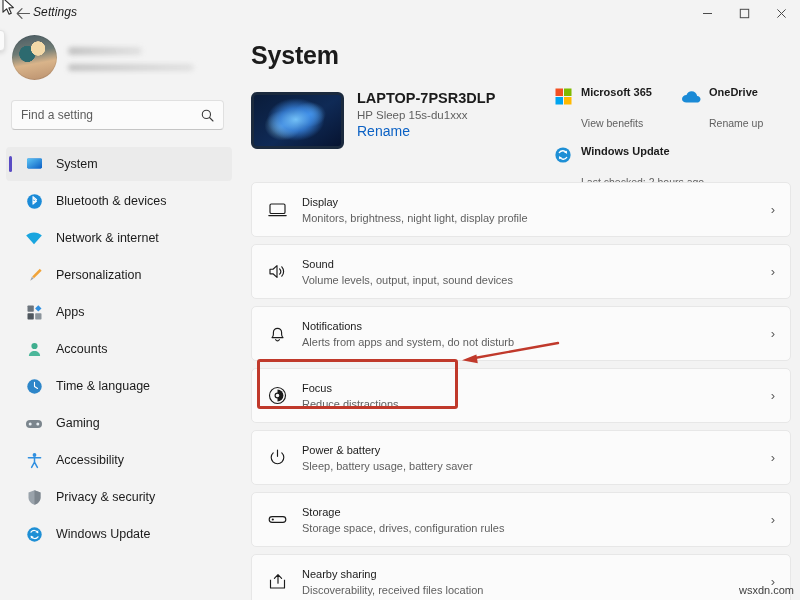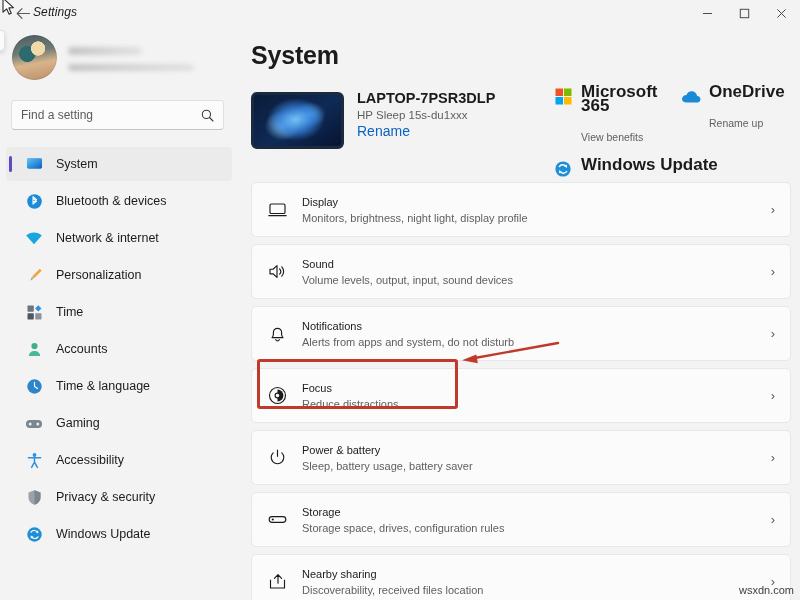--- a/index.html
+++ b/index.html
@@ -140,21 +140,21 @@
       linear-gradient(145deg, #0a1c3a 0%, #0f2a56 55%, #071431 100%);
   }
   .device-meta { position: absolute; left: 106px; top: 0; }
   .device-name { font-size: 14.5px; font-weight: 700; color: #1b1b1b; margin-bottom: 3px; }
   .device-model { font-size: 11.5px; color: #5f5f5f; margin-bottom: 2px; }
   .rename-link { font-size: 14px; color: #0b61c4; }
 
   .statuscards { position: absolute; left: 315px; top: 58px; width: 240px; }
   .scard { display: flex; align-items: flex-start; gap: 8px; margin-bottom: 14px; }
   .scard .sicon { width: 20px; height: 20px; flex: none; display: flex; align-items: center; justify-content: center; margin-top: 1px; }
-  .scard .stitle { font-size: 17px; font-weight: 700; color: #1b1b1b; line-height: 14px; }
+  .scard .stitle { font-size: 11px; font-weight: 700; color: #1b1b1b; line-height: 14px; }
   .scard .ssub { font-size: 10.5px; color: #5f5f5f; line-height: 14px; margin-top: 17px; }
   .srow { display: flex; }
   .srow .scard:first-child { width: 128px; }
 
   .cards { position: absolute; left: 13px; top: 155px; width: 540px; }
   .card {
     position: relative;
     height: 55px;
     background: #fbfbfb;
     border: 1px solid #e7e7e7;
@@ -300,21 +300,21 @@
 
       <div class="navitem">
         <span class="navicon">
           <svg width="17" height="17" viewBox="0 0 17 17">
             <rect x="1.5" y="1.5" width="6.3" height="6.3" rx=".7" fill="#6c747c"></rect>
             <rect x="1.5" y="9.2" width="6.3" height="6.3" rx=".7" fill="#4f575e"></rect>
             <rect x="9.2" y="9.2" width="6.3" height="6.3" rx=".7" fill="#8b949b"></rect>
             <path d="M12.3 1.2l3.2 3.2-3.2 3.2-3.2-3.2z" fill="#2f8fe0"></path>
           </svg>
         </span>
-        <span class="navlabel">Time</span>
+        <span class="navlabel">Apps</span>
       </div>
 
       <div class="navitem">
         <span class="navicon">
           <svg width="17" height="17" viewBox="0 0 17 17">
             <circle cx="8.5" cy="5" r="3.1" fill="#3fae8e"></circle>
             <path d="M2.9 15c0-3.1 2.5-5.1 5.6-5.1s5.6 2 5.6 5.1z" fill="#4bb79a"></path>
           </svg>
         </span>
         <span class="navlabel">Accounts</span>

